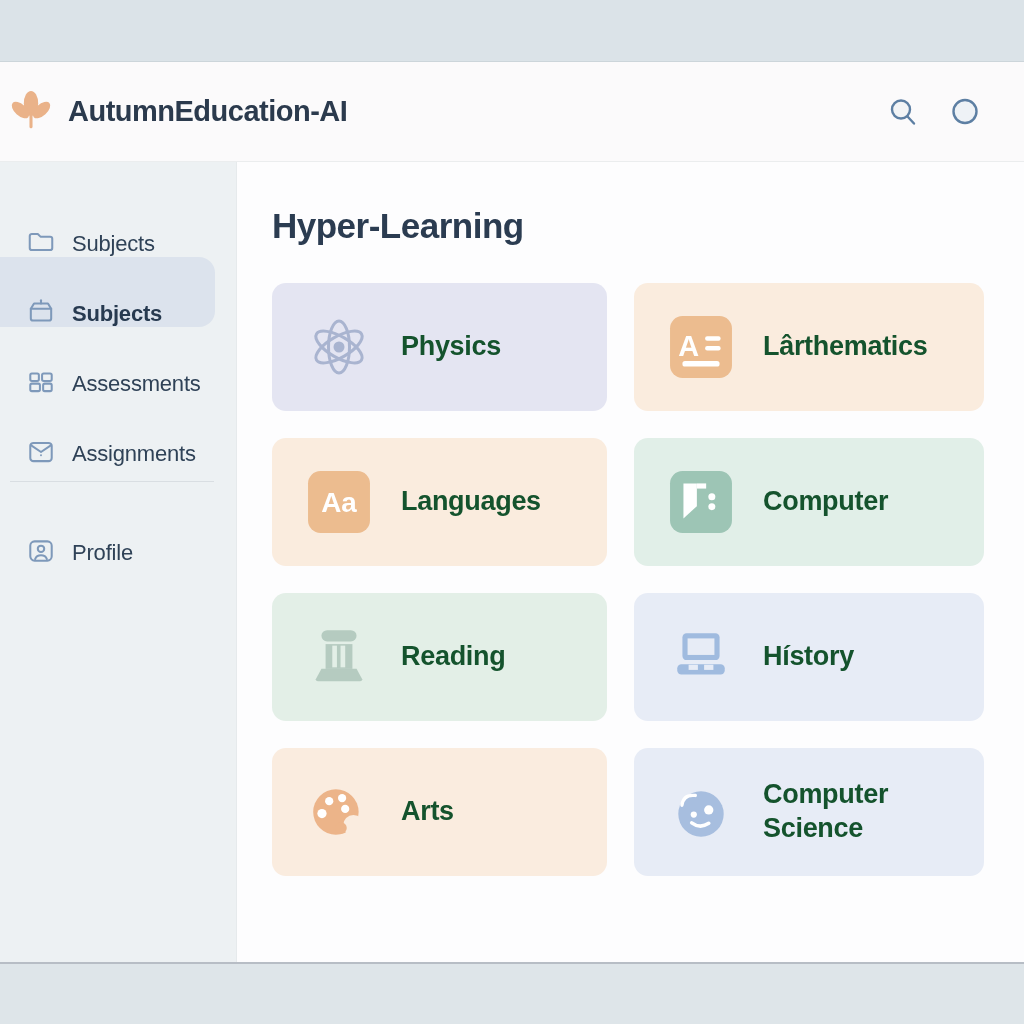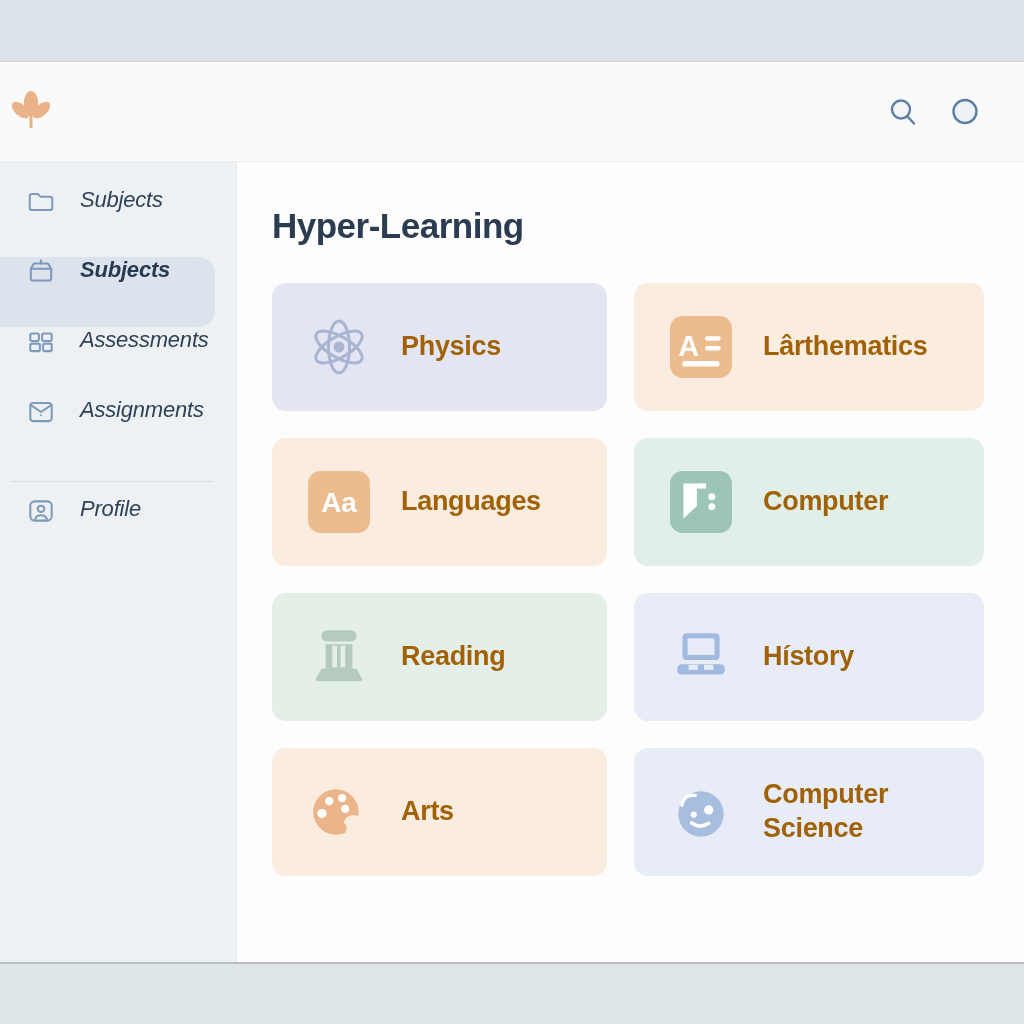--- a/index.html
+++ b/index.html
@@ -33,22 +33,22 @@
   }
   .icon-btn svg { width: 34px; height: 34px; }
 
   .body-row { height: 800px; flex: none; display: flex; }
 
   nav.sidebar {
     width: 237px; flex: none; padding-top: 25px;
     border-right: 1px solid #e6eaec;
   }
   .sidebar-item {
-    height: 70px; display: flex; align-items: flex-start;
-    padding-left: 26px; gap: 24px; cursor: pointer; font-style: italic;
+    height: 70px; display: flex; align-items: flex-end;
+    padding-left: 26px; gap: 16px; cursor: pointer;
   }
   .sidebar-item .nav-icon { width: 30px; height: 30px; display: inline-flex; flex: none; }
   .nav-icon svg { width: 100%; height: 100%; }
   .sidebar-item .nav-label { font-size: 22px; color: #2f4257; font-weight: 500; letter-spacing: -0.2px; }
   .sidebar-item.selected {
     background: #dce3ed; width: 215px; border-radius: 0 16px 16px 0;
   }
   .sidebar-item.selected .nav-label { font-weight: 700; color: #273a50; }
   .sidebar-divider { border: none; border-top: 1px solid #d9dee2; margin: 14px 22px 14px 10px; }
 
@@ -63,21 +63,21 @@
     grid-auto-rows: 128px;
     gap: 27px;
   }
   .card {
     border-radius: 14px; display: flex; align-items: center;
     padding-left: 35px; gap: 30px; cursor: pointer;
   }
   .card-icon { width: 64px; height: 64px; flex: none; display: inline-flex; }
   .card-icon svg { width: 100%; height: 100%; }
   .card-label {
-    font-size: 27px; font-weight: 600; color: #a16207;
+    font-size: 27px; font-weight: 600; color: #14532d;
     letter-spacing: -0.3px; line-height: 1.25; max-width: 190px;
   }
 
   .bottom-strip { height: 62px; flex: none; background: #dee5e9; border-top: 2px solid #b7bdc5; }
 </style>
 </head>
 <body>
 
 <div class="page">
 
@@ -86,20 +86,21 @@
   <header class="app-header" style="background-color: rgb(251, 250, 251);">
     <div class="brand">
       <span class="logo" style="color: rgb(234, 178, 137);">
         <svg viewBox="0 0 48 48">
           <ellipse cx="24" cy="15" rx="7.5" ry="13" fill="currentColor"></ellipse>
           <ellipse cx="13" cy="22" rx="6" ry="11" fill="currentColor" transform="rotate(-48 13 22)"></ellipse>
           <ellipse cx="35" cy="22" rx="6" ry="11" fill="currentColor" transform="rotate(48 35 22)"></ellipse>
           <rect x="22.4" y="24" width="3.2" height="17" rx="1.6" fill="currentColor"></rect>
         </svg>
       </span>
+      <span class="app-title">AutumnEducation-AI</span>
     </div>
     <div class="header-actions">
       <button class="icon-btn">
         <span style="display:inline-flex;width:34px;height:34px;">
           <svg viewBox="0 0 34 34">
             <circle cx="15" cy="14.5" r="9" fill="#f2f4f6" stroke="currentColor" stroke-width="2.4"></circle>
             <line x1="21.5" y1="21.5" x2="28" y2="28.5" stroke="currentColor" stroke-width="2.4" stroke-linecap="round"></line>
           </svg>
         </span>
       </button>

